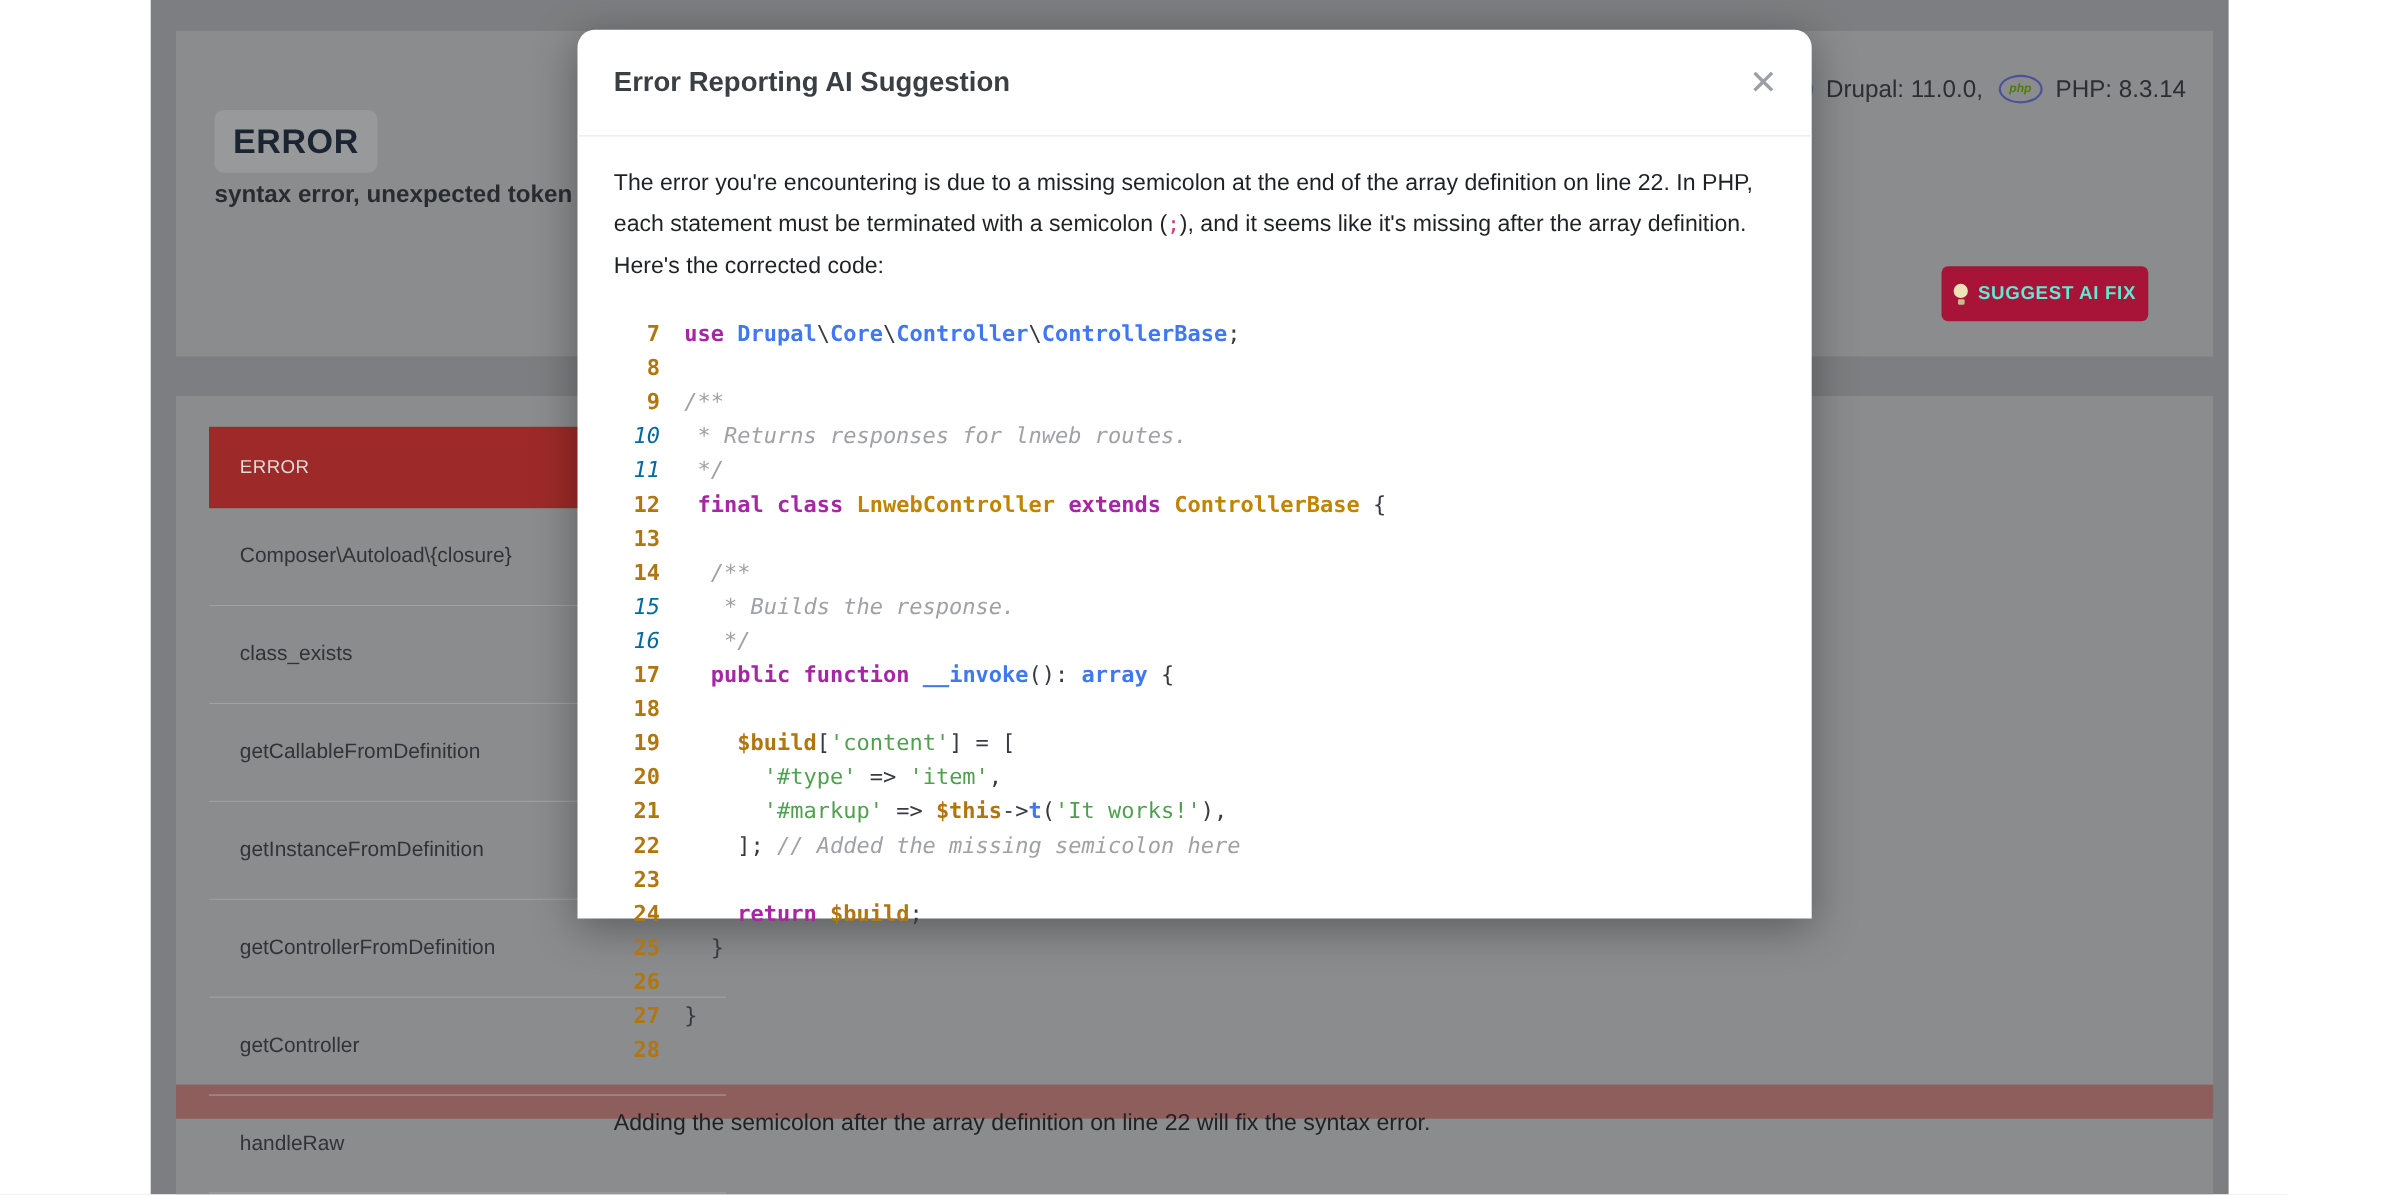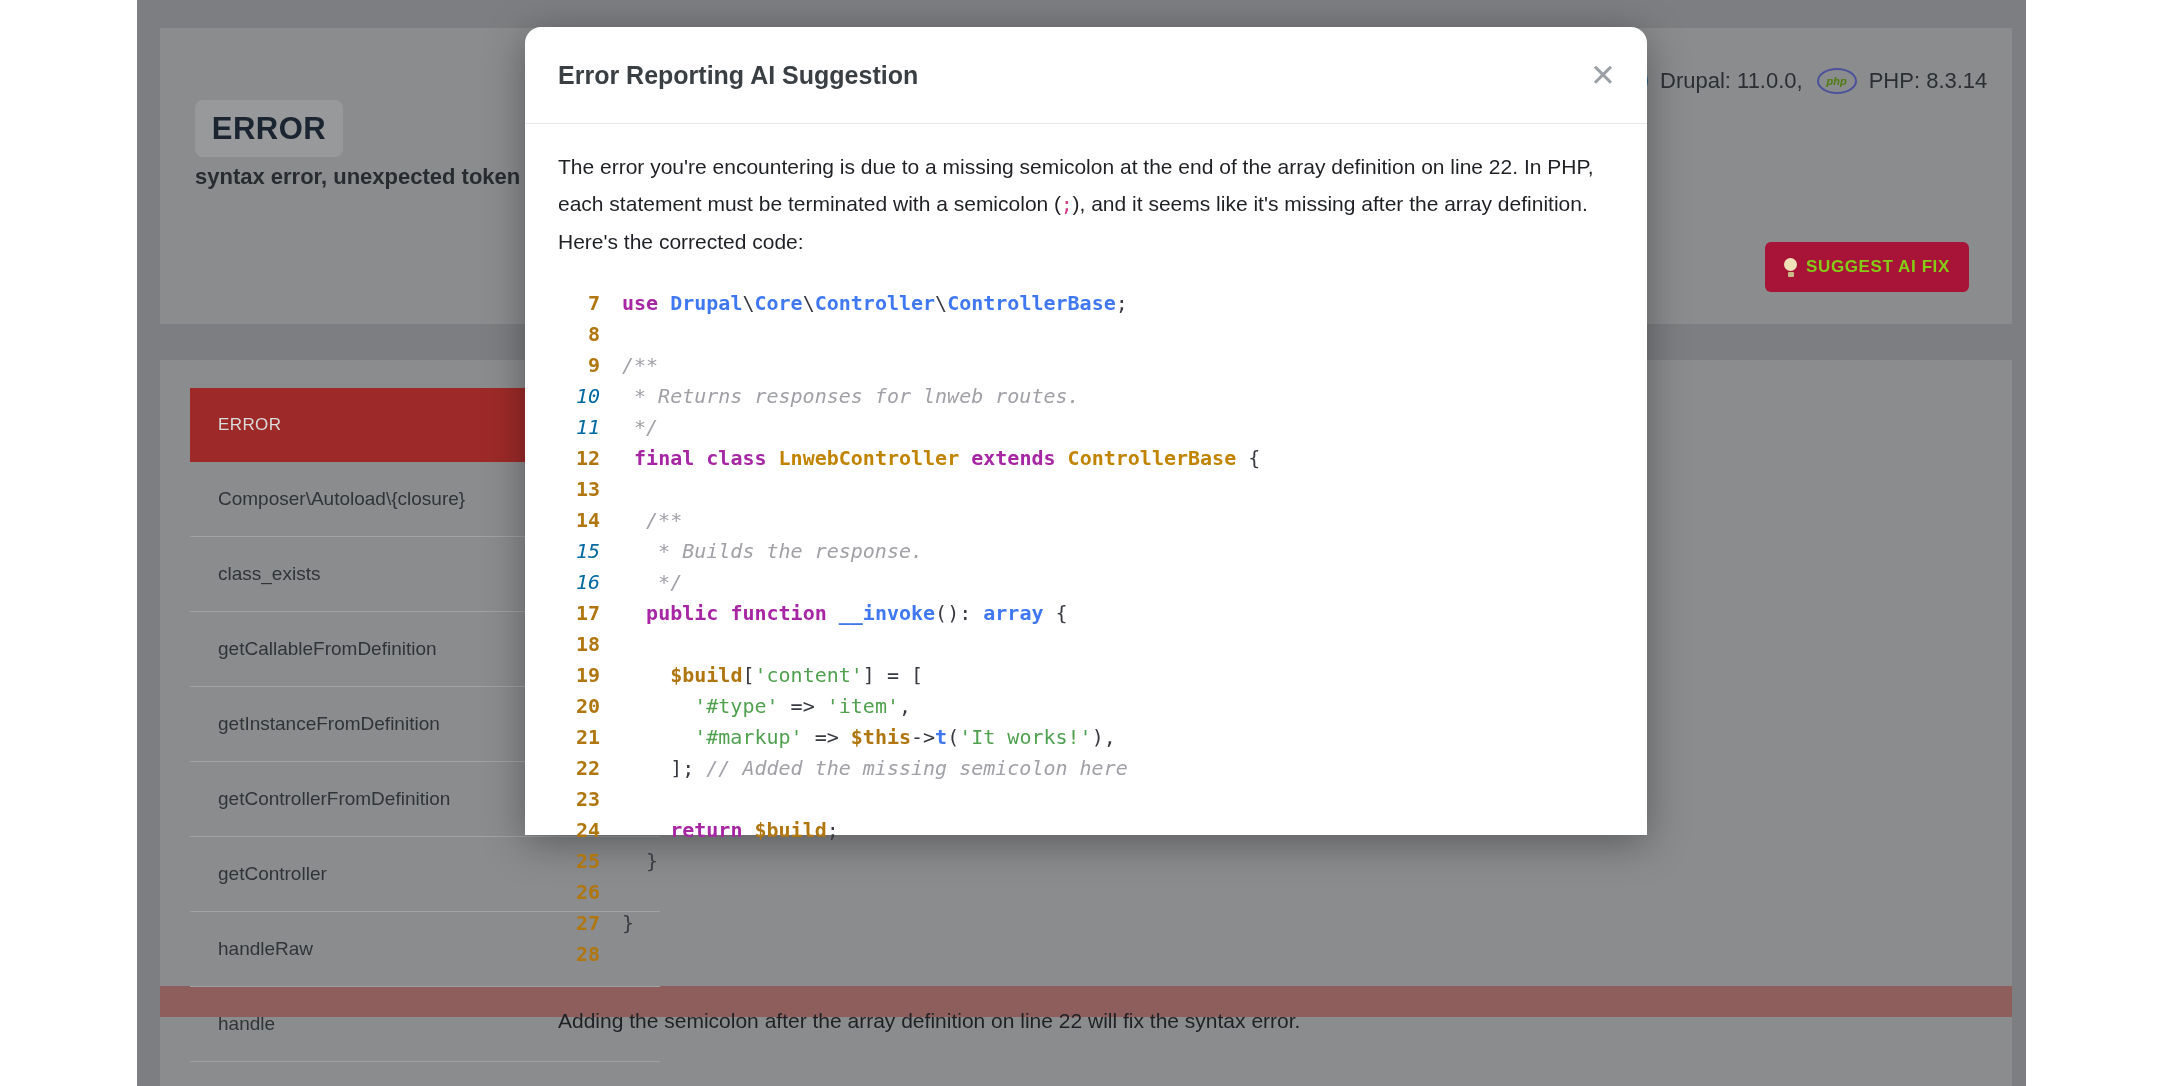--- a/index.html
+++ b/index.html
@@ -13,36 +13,36 @@
   .card { position:absolute; background:#8b8c8e; }
   .card1 { left:160px; top:28px;  width:1852px; height:296px; }
   .card2 { left:160px; top:360px; width:1852px; height:726px; }
 
   .error-badge { position:absolute; left:195px; top:100px; width:148px; height:57px;
     background:#98999b; border-radius:8px; color:#1b2531; font-size:31px; font-weight:bold;
     display:flex; align-items:center; justify-content:center; letter-spacing:0.5px; }
   .error-msg { position:absolute; left:195px; top:164px; width:1000px; color:#282c31;
     font-size:22px; font-weight:bold; white-space:nowrap; }
 
-  .suggest-btn { position:absolute; left:1765px; top:242px; width:204px; height:50px;
-    background:#a81438; border:none; border-radius:6px; color:#84cc16; font-family:"Liberation Sans",sans-serif;
+  .suggest-btn { position:absolute; left:1765px; top:242px; width:188px; height:50px;
+    background:#a81438; border:none; border-radius:6px; color:#5eead4; font-family:"Liberation Sans",sans-serif;
     font-size:17px; font-weight:bold; letter-spacing:0.6px; display:flex; align-items:center;
     justify-content:center; gap:9px; cursor:pointer; }
   .bulb { position:relative; width:13px; height:19px; display:inline-block; }
   .bulb:before { content:""; position:absolute; left:0; top:0; width:13px; height:13px;
     border-radius:50%; background:#efe2b8; }
   .bulb:after { content:""; position:absolute; left:3.5px; bottom:0; width:6px; height:5px;
     background:#cbb98a; border-radius:1px; }
 
   
   .sb-header { position:absolute; left:190px; top:388px; width:470px; height:74px;
     background:#9d2a28; color:#dadbdc; font-size:17px; display:flex; align-items:center;
     padding-left:28px; letter-spacing:0.4px; }
   .sb-list { position:absolute; left:190px; top:462px; width:470px; }
-  .sb-item { height:75px; display:flex; align-items:center; padding-left:28px;
+  .sb-item { height:89px; display:flex; align-items:center; padding-left:28px;
     color:#303439; font-size:19px; border-bottom:1px solid #a0a1a3; cursor:pointer; }
   .notice-bar { position:absolute; left:160px; top:986px; width:1852px; height:31px; background:#8e5e5d; }
 
   
   .version-info { position:absolute; left:1620px; top:64px; height:34px; display:flex;
     align-items:center; gap:12px; color:#2b2e32; font-size:22px; white-space:nowrap; }
   .drupal-icon { width:28px; height:28px; border-radius:50%; background:#2d6597; flex:none; position:relative; }
   .drupal-icon:after { content:""; position:absolute; left:7px; top:7px; width:14px; height:14px;
     border-radius:50%; background:#7c7e81; }
   .php-badge { width:40px; height:26px; border:2px solid #4b5299; border-radius:50%;

